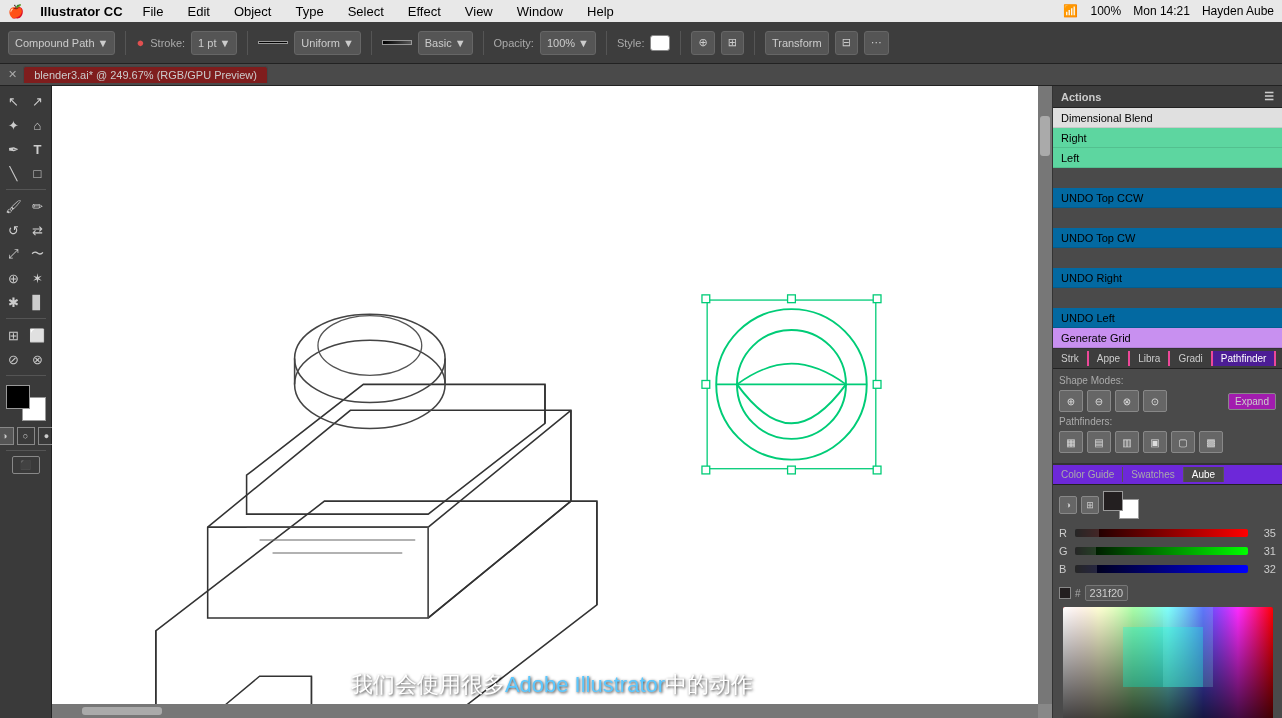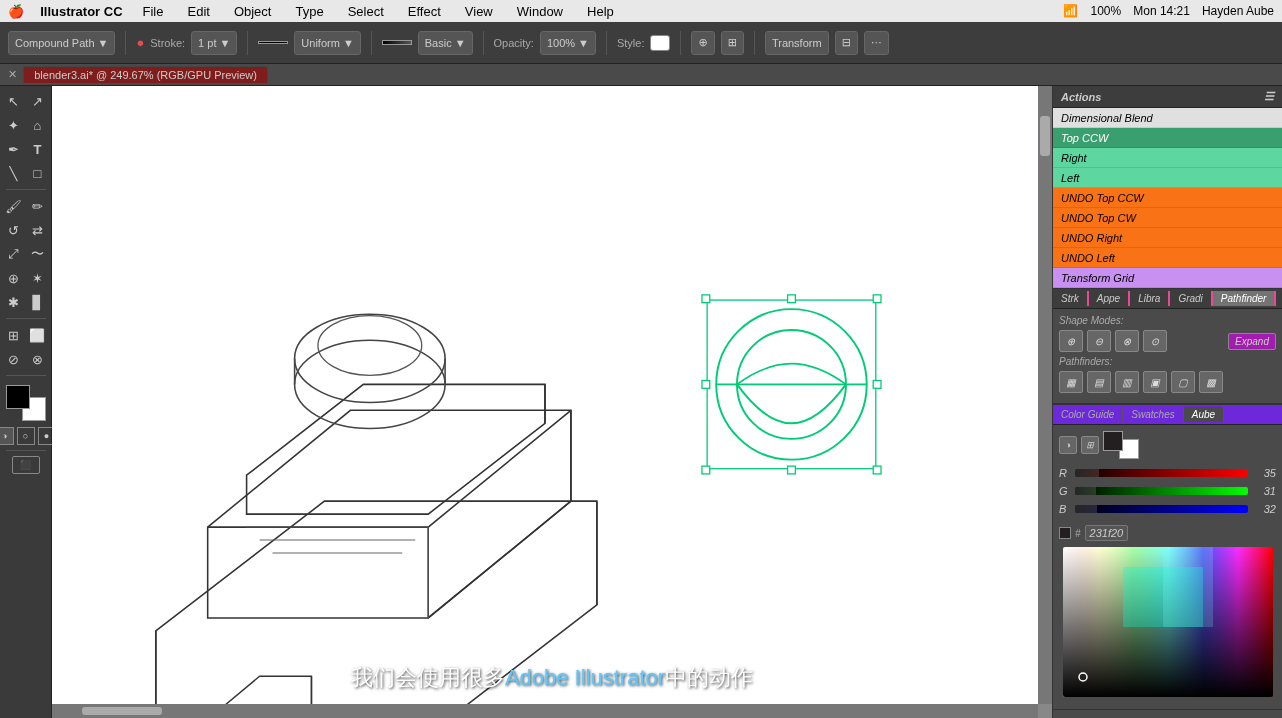--- a/index.html
+++ b/index.html
@@ -193,21 +193,20 @@
     }
 
     
     #right-panel {
       width: 230px;
       background: #4a4a4a;
       border-left: 1px solid #333;
       display: flex;
       flex-direction: column;
       flex-shrink: 0;
-      font-style: italic;
     }
 
     
     #actions-panel {
       background: #4a4a4a;
       border-bottom: 1px solid #333;
     }
     .panel-header {
       height: 22px;
       background: #3d3d3d;
@@ -228,36 +227,36 @@
       align-items: center;
       font-size: 10px;
       color: #ccc;
     }
     .panel-tab {
       padding: 2px 8px;
       cursor: pointer;
       border-right: 2px solid #ec4899;
     }
     .panel-tab.active {
-      background: #737373;
+      background: #4c1d95;
       color: #fff;
     }
 
     .action-item {
       height: 20px;
       display: flex;
       align-items: center;
       padding: 8px 8px;
       font-size: 11px;
       cursor: pointer;
       border-bottom: 1px solid rgba(0,0,0,0.1);
     }
     .action-item.highlight-green { background: #5dd6a0; color: #000; }
     .action-item.highlight-selected { background: #3a9f6e; color: #fff; }
-    .action-item.highlight-pink { background: #f97316; color: #000; }
+    .action-item.highlight-pink { background: #0369a1; color: #000; margin-top: 20px; }
     .action-item.highlight-purple { background: #c890f0; color: #000; }
 
     
     #pathfinder-area {
       border-bottom: 1px solid #333;
       padding: 6px;
     }
     .section-label {
       font-size: 10px;
       color: #aaa;
@@ -381,21 +380,21 @@
     #layers-panel {
       flex: 1;
       display: flex;
       flex-direction: column;
       overflow: hidden;
     }
 
     
     #subtitle {
       position: absolute;
-      bottom: 25px;
+      bottom: 18px;
       left: 0; right: 0;
       text-align: center;
       font-size: 22px;
       color: white;
       text-shadow: 1px 1px 3px rgba(0,0,0,0.8);
       pointer-events: none;
       z-index: 10;
       font-weight: 400;
     }
     #subtitle .highlight { color: #5bc8ff; }
@@ -621,43 +620,40 @@
 
     <div id="actions-panel">
       <div class="panel-header">
         <span>Actions</span>
         <span style="cursor:pointer">☰</span>
       </div>
       <div>
         <div class="action-item" style="background:#e0e0e0; color:#000">
           <span>Dimensional Blend</span>
         </div>
-        <div class="action-item highlight-selected">
-          <span>Top CCW</span>
-        </div>
         <div class="action-item highlight-green">
           <span>Right</span>
         </div>
         <div class="action-item highlight-green">
           <span>Left</span>
         </div>
         <div class="action-item highlight-pink">
           <span>UNDO Top CCW</span>
         </div>
         <div class="action-item highlight-pink">
           <span>UNDO Top CW</span>
         </div>
         <div class="action-item highlight-pink">
           <span>UNDO Right</span>
         </div>
         <div class="action-item highlight-pink">
           <span>UNDO Left</span>
         </div>
         <div class="action-item highlight-purple">
-          <span>Transform Grid</span>
+          <span>Generate Grid</span>
         </div>
       </div>
     </div>
 
     <div style="border-bottom:1px solid #333">
       <div class="panel-header-tabs">
         <div class="panel-tab">Strk</div>
         <div class="panel-tab">Appe</div>
         <div class="panel-tab">Libra</div>
         <div class="panel-tab">Gradi</div>

